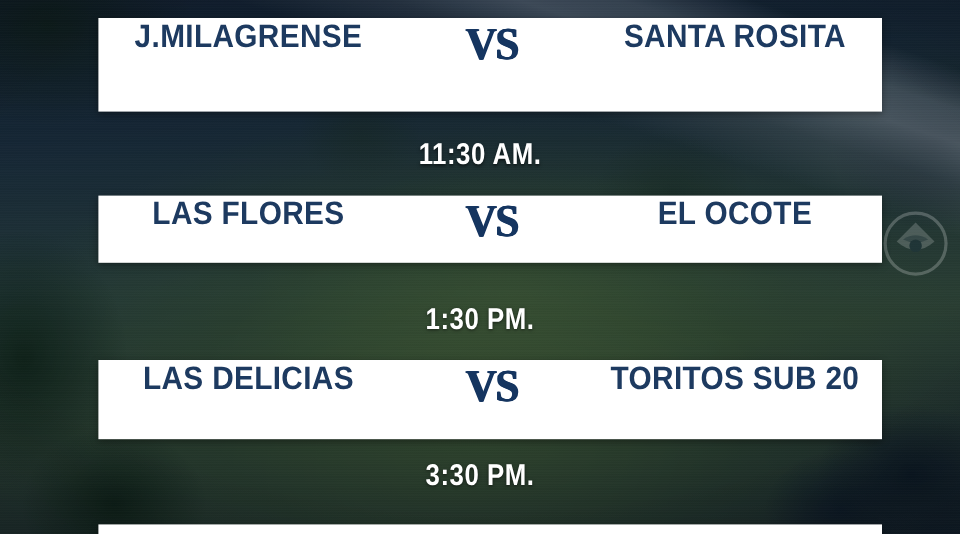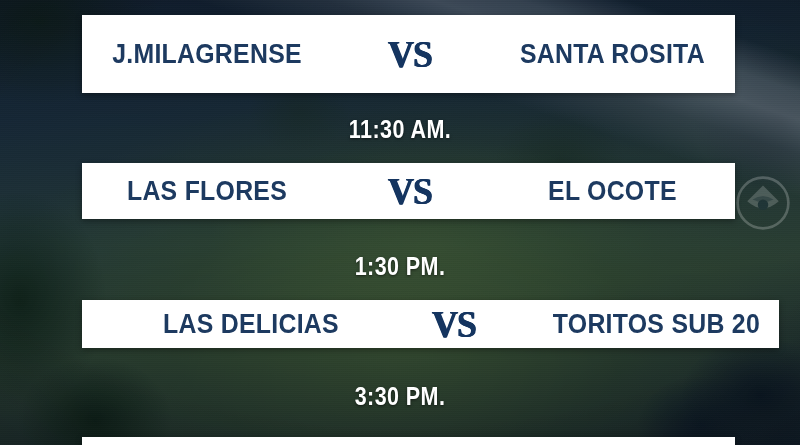--- a/index.html
+++ b/index.html
@@ -77,27 +77,26 @@
   }
   .watermark svg { display: block; width: 100%; height: 100%; }
 
   
   .match-bar {
     position: absolute;
     left: 82px;
     width: 653px;
     background: #ffffff;
     display: flex;
-    align-items: center;
     box-shadow: 0 2px 6px rgba(0,0,0,0.35);
     gap: 28px;
   }
   .bar-1 { top: 15px;  height: 78px; }
   .bar-2 { top: 163px; height: 56px; }
-  .bar-3 { top: 300px; height: 48px; padding-left: 44px; }
+  .bar-3 { top: 300px; height: 66px; }
   .bar-4 { top: 437px; height: 24px; }
 
   .team {
     flex: 1 1 0;
     font-size: 27px;
     font-weight: 700;
     letter-spacing: 0.3px;
     color: #1d3a60;
     font-family: "Liberation Sans", sans-serif;
     transform: scaleX(0.92);

